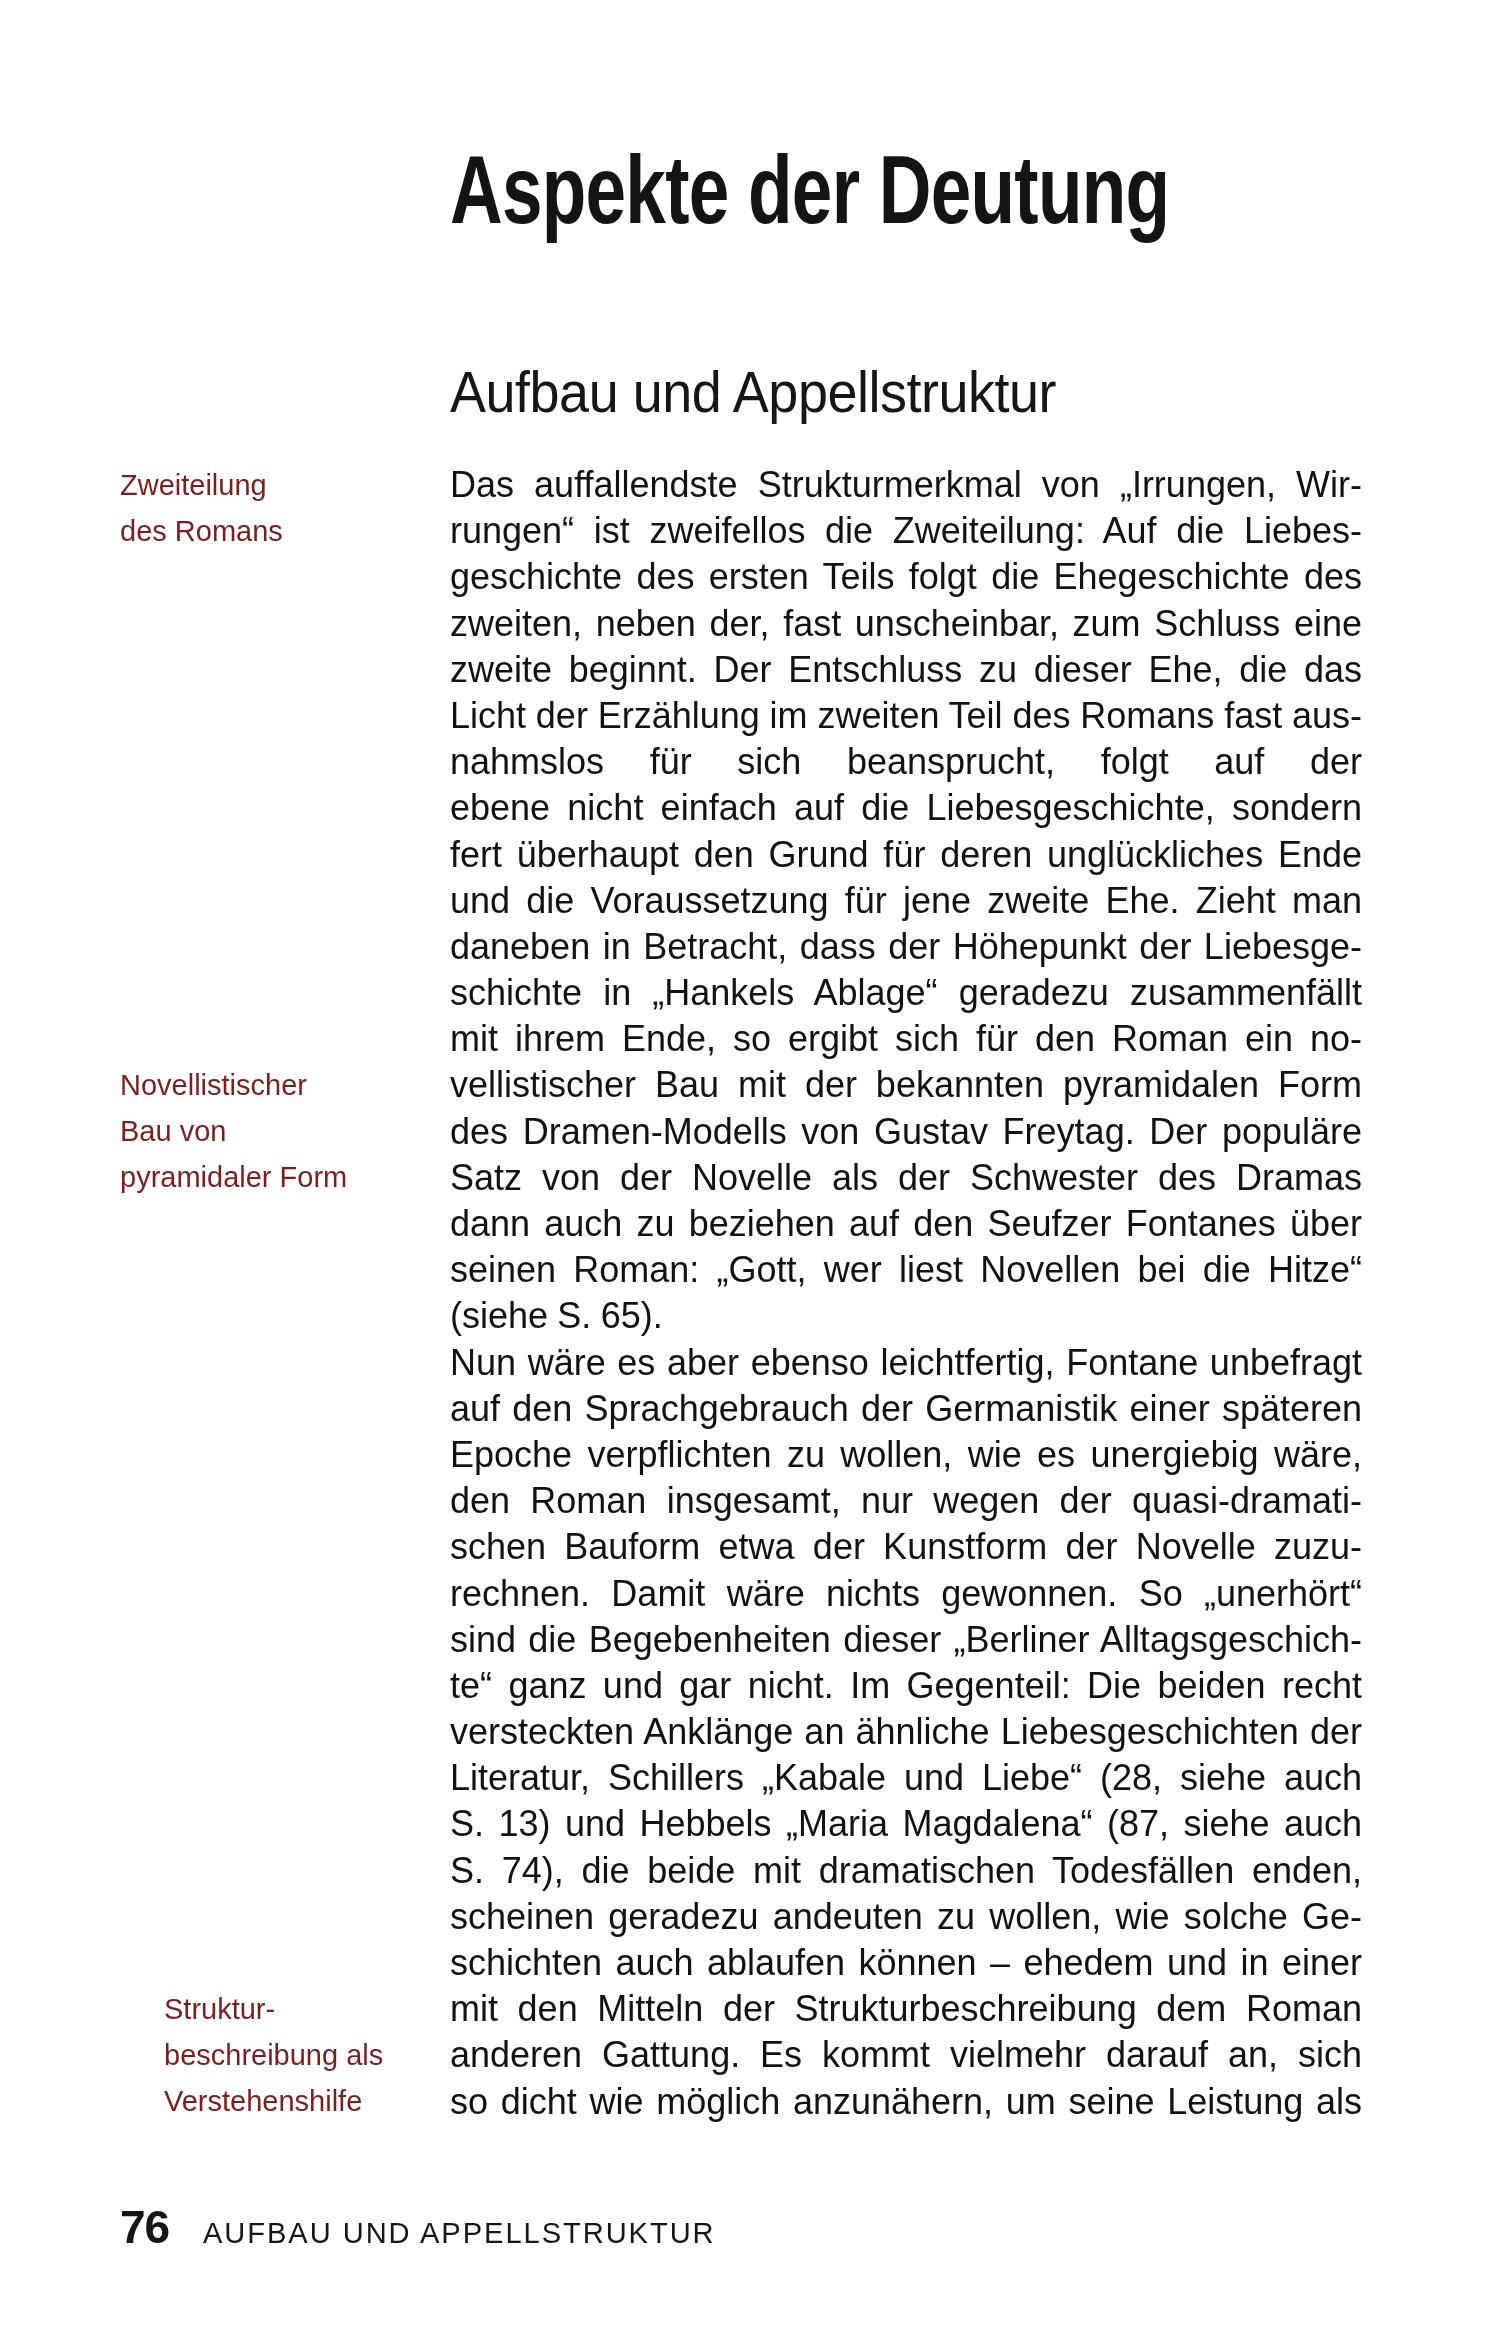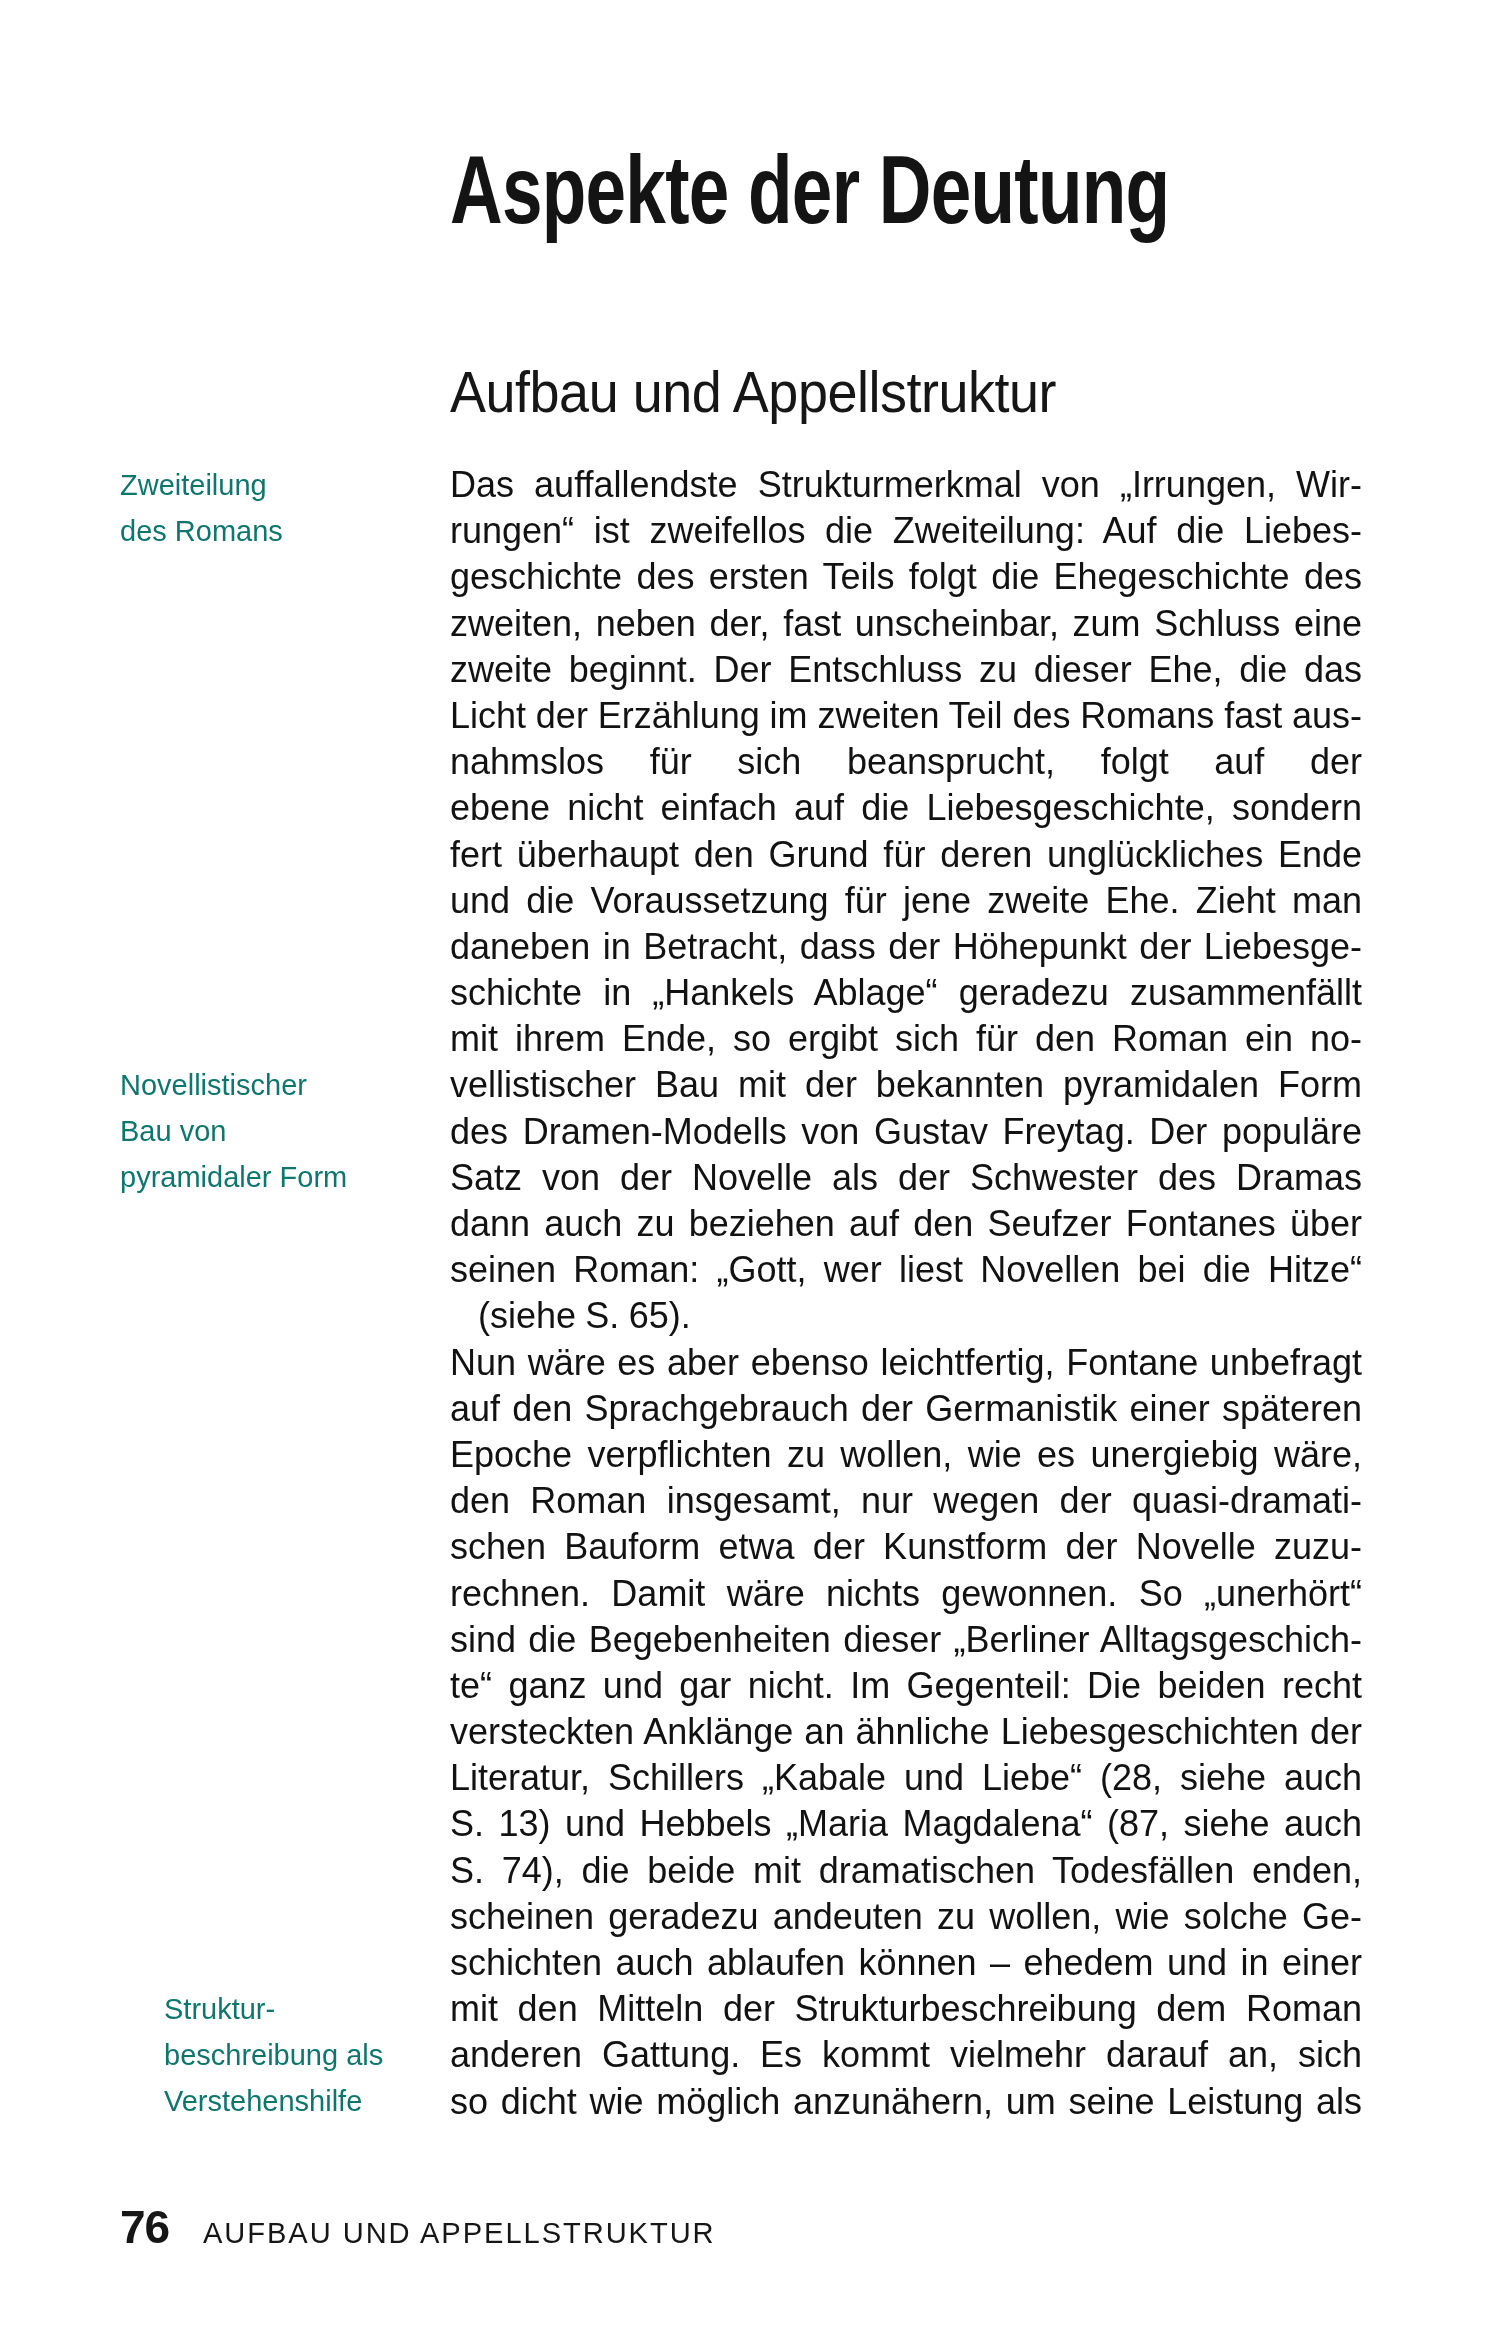--- a/index.html
+++ b/index.html
@@ -52,21 +52,21 @@
   }
 
   
   .margin-note {
     position: absolute;
     left: 120px;
     width: 315px;
     font-family: "Liberation Sans", sans-serif;
     font-size: 29px;
     line-height: 46.2px;
-    color: #0f766e;
+    color: #7f1d1d;
     letter-spacing: 0;
   }
   .margin-note .note-line { display: block; }
   .note-1 { top: 462px; }
   .note-2 { top: 1062px; }
   .note-3 { top: 1986px; margin-left: 44px; }
 
   
   .body-text {
     position: absolute;
@@ -82,21 +82,20 @@
   .body-text .line {
     height: 46.2px;
     overflow: hidden;
     text-align: justify;
     text-align-last: justify;
     word-spacing: -0.02em;
   }
   .body-text .line.no-just {
     text-align: left;
     text-align-last: left;
-    margin-left: 28px;
   }
 
   
   .page-footer {
     position: absolute;
     left: 120px;
     top: 2200px;
     display: flex;
     align-items: baseline;
     gap: 34px;

